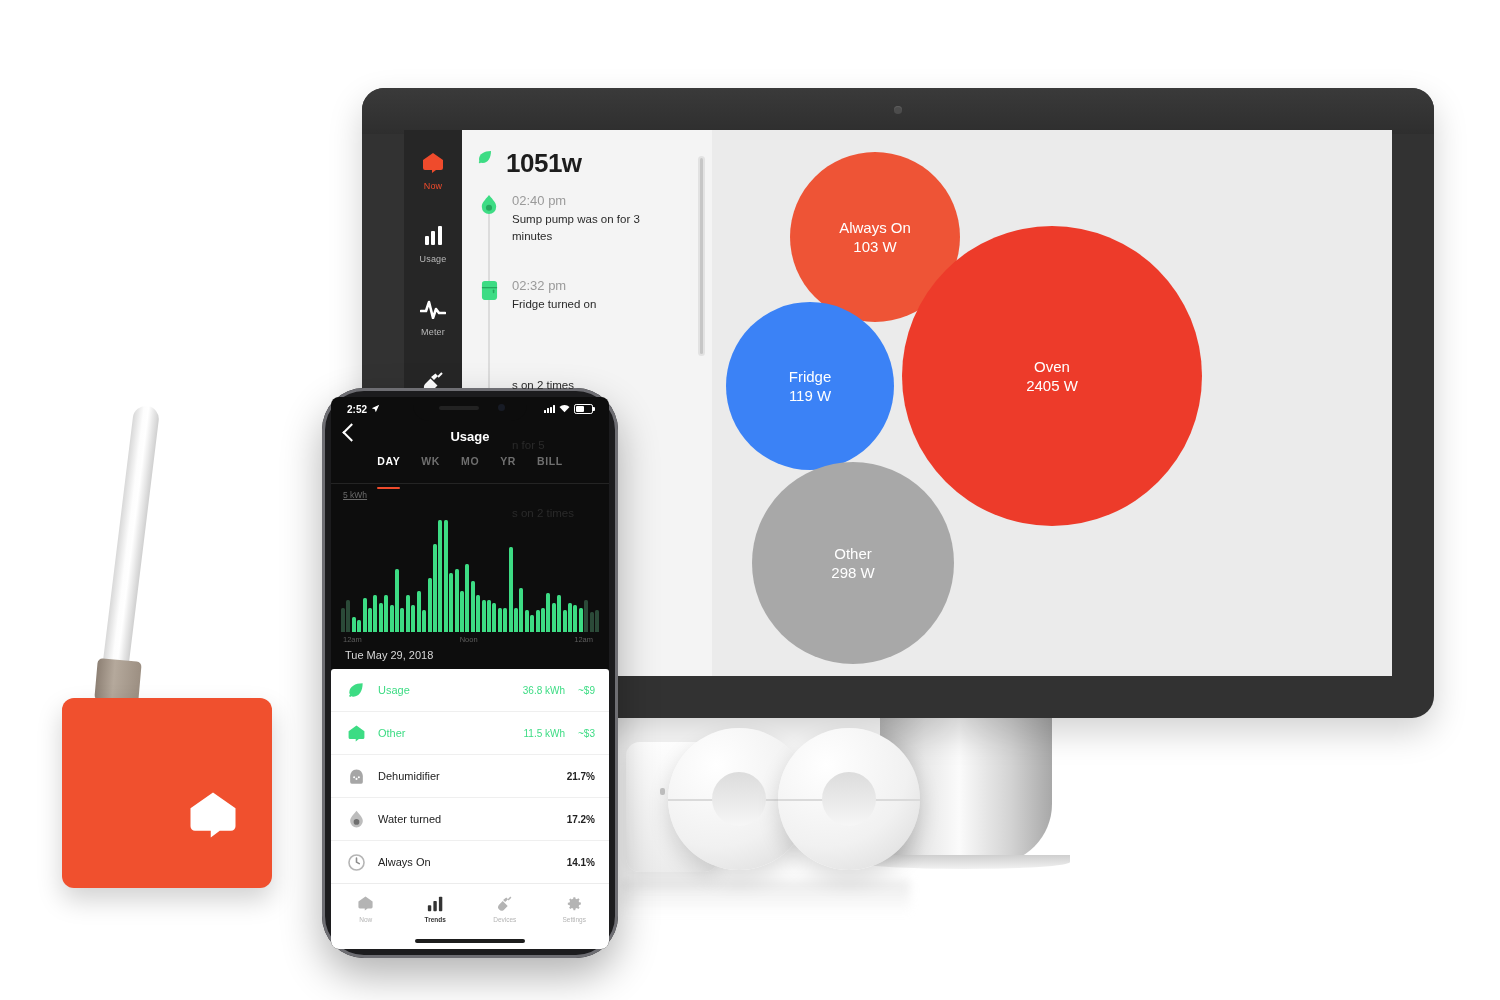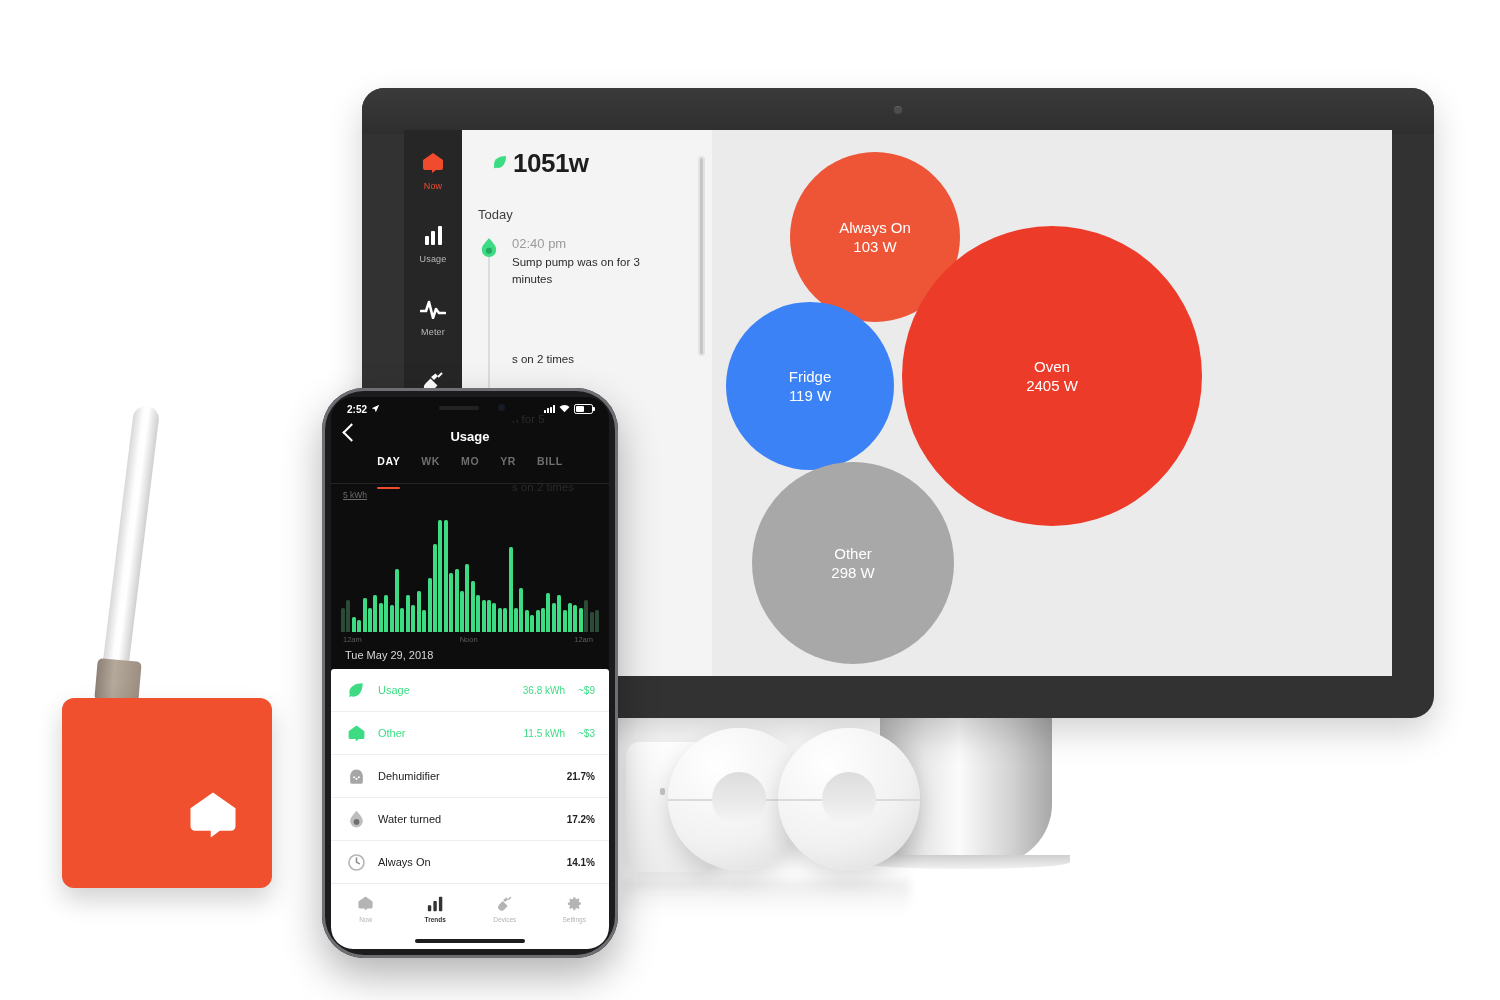--- a/index.html
+++ b/index.html
@@ -33,21 +33,21 @@
   .m-nav .ico{width:30px;height:30px;display:flex;align-items:center;justify-content:center;}
   .m-nav .lbl{font-size:9px;color:#b9b9b9;letter-spacing:.2px;}
   .m-nav.active .lbl{color:#ef4b2c;}
   .house{width:24px;height:24px;}
   .bars-ico{display:flex;align-items:flex-end;gap:2.5px;height:18px;}
   .bars-ico i{width:4px;background:#fff;border-radius:1px;display:block;}
   .bars-ico i:nth-child(1){height:9px;} .bars-ico i:nth-child(2){height:14px;} .bars-ico i:nth-child(3){height:19px;}
 
   
   .m-timeline{width:250px;flex:0 0 250px;background:#f4f4f4;position:relative;}
-  .power-row{display:flex;align-items:center;gap:4px;padding:18px 0 0 29px;}
+  .power-row{display:flex;align-items:flex-start;gap:12px;padding:18px 0 0 14px;}
   .power-val{font-size:26px;font-weight:700;color:#1d1d1d;letter-spacing:-.5px;}
   .today{font-size:13px;color:#3d3d3d;padding:28px 0 0 16px;}
   .events{padding:14px 0 0 16px;position:relative;}
   .evline{position:absolute;left:26px;top:22px;bottom:-60px;width:1.5px;background:#dcdcdc;}
   .event{display:flex;gap:12px;margin-bottom:34px;position:relative;z-index:2;}
   .ev-ico{width:22px;height:24px;flex:0 0 22px;display:flex;align-items:center;justify-content:center;}
   .ev-time{font-size:13px;color:#9a9a9a;margin-bottom:3px;}
   .ev-text{font-size:11.5px;color:#2a2a2a;line-height:1.45;max-width:150px;}
   .m-scroll{position:absolute;right:7px;top:26px;width:7px;height:200px;background:#e2e2e2;border-radius:4px;}
   .m-scroll i{position:absolute;inset:2px;background:#c6c6c6;border-radius:4px;display:block;}
@@ -63,21 +63,21 @@
   .stand-neck{position:absolute;left:880px;top:712px;width:172px;height:152px;
     background:linear-gradient(90deg,#b9b9b9 0%,#e8e8e8 26%,#fbfbfb 46%,#d3d3d3 76%,#a8a8a8 100%);
     border-radius:0 0 60px 22px;}
   .stand-foot{position:absolute;left:858px;top:855px;width:212px;height:14px;
     background:linear-gradient(180deg,#cfcfcf,#f2f2f2);border-radius:0 0 50% 50%;}
 
   
   .phone{position:absolute;left:322px;top:388px;width:296px;height:570px;
     background:#1c1c1e;border-radius:42px;
     box-shadow:0 18px 40px rgba(0,0,0,.3), inset 0 0 0 3px #6e6e73;}
-  .phone-screen{position:absolute;left:9px;top:9px;right:9px;bottom:9px;border-radius:22px;
+  .phone-screen{position:absolute;left:9px;top:9px;right:9px;bottom:9px;border-radius:8px;
     background:#0d0d0d;overflow:hidden;}
   .notch{position:absolute;left:50%;top:0;margin-left:-57px;width:114px;height:24px;
     background:#0d0d0d;border-radius:0 0 16px 16px;z-index:6;}
   .notch i{position:absolute;left:26px;top:9px;width:40px;height:4px;border-radius:3px;background:#222;}
   .notch b{position:absolute;right:22px;top:7px;width:7px;height:7px;border-radius:50%;background:#171b25;}
   .statusbar{position:absolute;left:0;right:0;top:0;height:24px;display:flex;align-items:center;
     justify-content:space-between;padding:0 16px;color:#fff;font-size:10px;font-weight:700;z-index:7;}
   .sb-right{display:flex;align-items:center;gap:4px;}
   .sig{display:flex;align-items:flex-end;gap:1px;height:8px;}
   .sig i{width:2px;background:#fff;border-radius:.5px;display:block;}
@@ -197,38 +197,50 @@
       <div class="m-timeline">
         <div class="power-row">
           <span>
             <svg width="18" height="18" viewBox="0 0 24 24">
                 <path d="M20 4c-9 0-16 4-16 11a5 5 0 0 0 5 5c7 0 11-7 11-16z" fill="#3ddc84"></path>
                 <path d="M5 19 12 12" stroke="#3ddc84" stroke-width="2.4" stroke-linecap="round"></path>
               </svg>
           </span>
           <span class="power-val">1051w</span>
         </div>
-        <div class="today">Today</div>
 
         <div class="events">
           <div class="evline"></div>
 
           <div class="event">
             <span class="ev-ico">
               <svg width="18" height="22" viewBox="0 0 20 24">
                   <path d="M10 1c5 6 8 9 8 13a8 8 0 0 1-16 0c0-4 3-7 8-13z" fill="#3ddc84"></path>
                   <circle cx="10" cy="15" r="3.4" fill="#25a85f"></circle>
                 </svg>
             </span>
             <div>
               <div class="ev-time">02:40 pm</div>
               <div class="ev-text">Sump pump was on for 3 minutes</div>
             </div>
           </div>
 
+          <div class="event">
+            <span class="ev-ico">
+              <svg width="17" height="21" viewBox="0 0 18 22">
+                  <rect x="1" y="1" width="16" height="20" rx="3" fill="#3ddc84"></rect>
+                  <path d="M1 8h16" stroke="#25a85f" stroke-width="1.4"></path>
+                  <rect x="12.5" y="10" width="1.6" height="4" rx="0.8" fill="#25a85f"></rect>
+                </svg>
+            </span>
+            <div>
+              <div class="ev-time">02:32 pm</div>
+              <div class="ev-text">Fridge turned on</div>
+            </div>
+          </div>
 
           <div class="event" style="margin-top:64px">
             <span class="ev-ico"></span>
             <div>
                 <div class="ev-text">s on 2 times</div>
               </div>
           </div>
           <div class="event" style="margin-top:36px">
             <span class="ev-ico"></span>
             <div>

